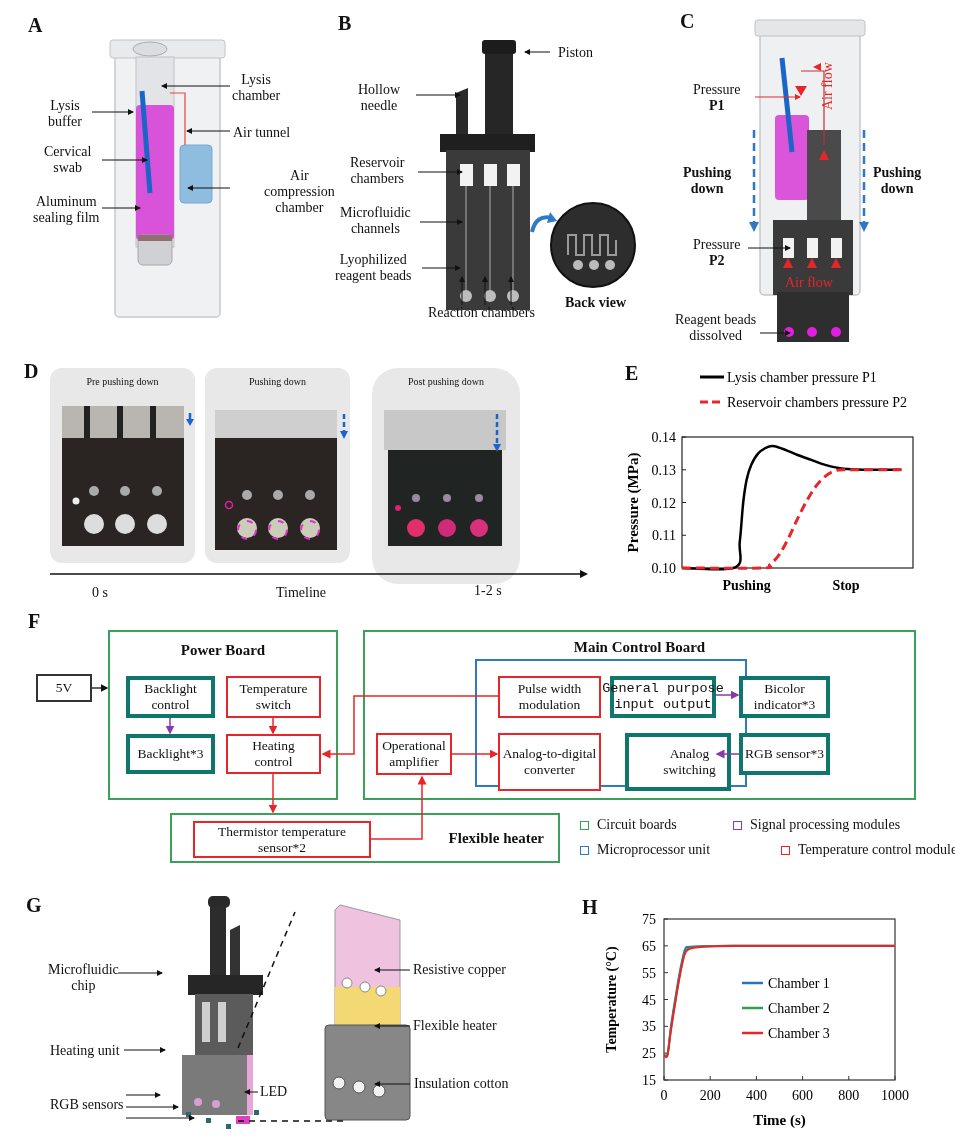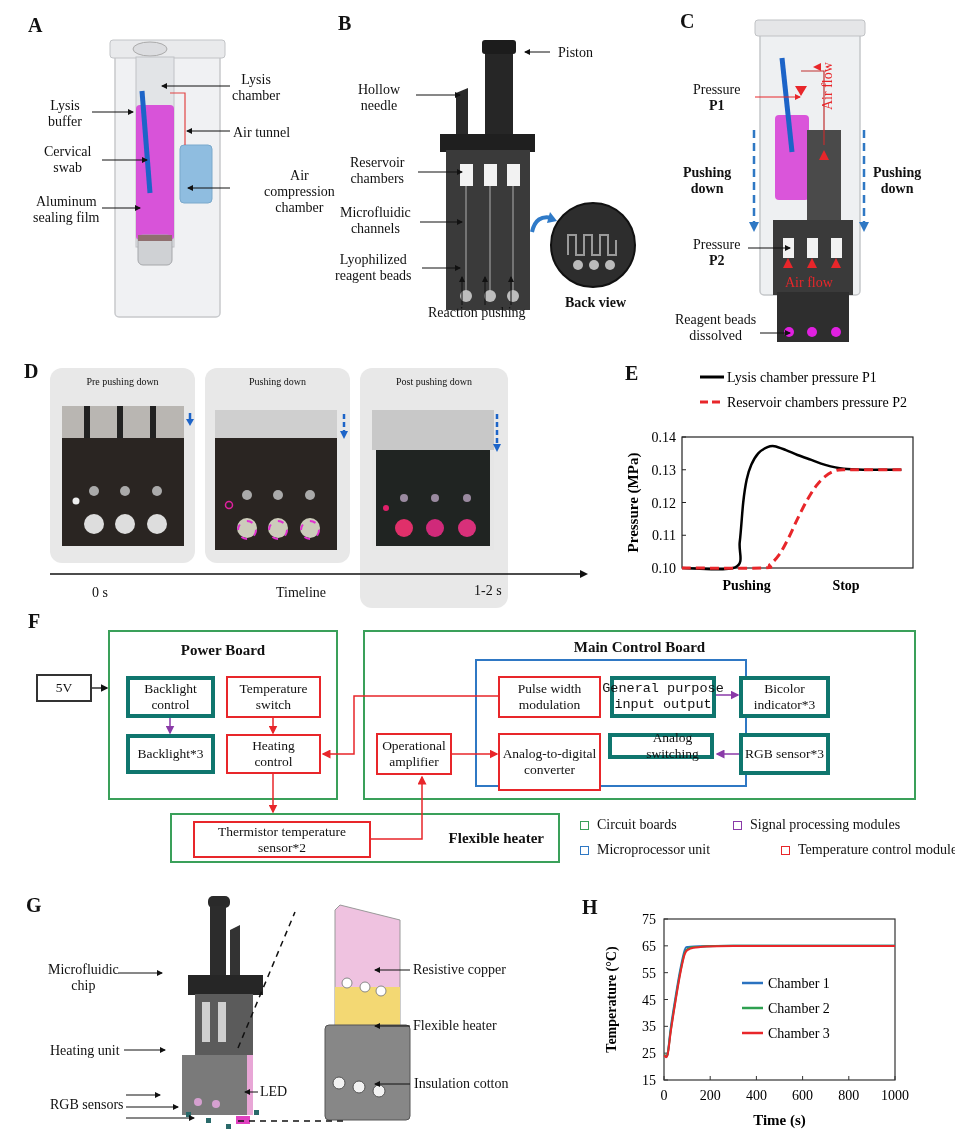--- a/index.html
+++ b/index.html
@@ -93,21 +93,21 @@
 </svg>
 <div class="lbl l" style="left:558px;top:45px;">Piston</div>
 <div class="lbl" style="left:358px;top:82px;white-space:pre;">Hollow
 needle</div>
 <div class="lbl" style="left:350px;top:155px;white-space:pre;">Reservoir
 chambers</div>
 <div class="lbl" style="left:340px;top:205px;white-space:pre;">Microfluidic
 channels</div>
 <div class="lbl" style="left:335px;top:252px;white-space:pre;">Lyophilized
 reagent beads</div>
-<div class="lbl" style="left:428px;top:305px;">Reaction pushing</div>
+<div class="lbl" style="left:428px;top:305px;">Reaction chambers</div>
 <div class="lbl bold" style="left:565px;top:295px;">Back view</div>
 <svg style="left:320px;top:0;" width="320" height="330">
   <defs>
       <marker id="bh" markerWidth="6" markerHeight="6" refX="5" refY="3" orient="auto">
         <path d="M0,0 L6,3 L0,6 z" fill="#111"></path>
       </marker>
     </defs>
   <line x1="230" y1="52" x2="205" y2="52" stroke="#111" marker-end="url(#bh)"></line>
   <line x1="96" y1="95" x2="140" y2="95" stroke="#111" marker-end="url(#bh)"></line>
   <line x1="98" y1="172" x2="142" y2="172" stroke="#111" marker-end="url(#bh)"></line>
@@ -207,21 +207,21 @@
       <circle cx="32" cy="120" r="9" fill="none" stroke="#e030d0" stroke-width="2" stroke-dasharray="6,8"></circle>
       <circle cx="63" cy="120" r="9" fill="none" stroke="#e030d0" stroke-width="2" stroke-dasharray="6,8"></circle>
       <circle cx="95" cy="120" r="9" fill="none" stroke="#e030d0" stroke-width="2" stroke-dasharray="6,8"></circle>
       <circle cx="32" cy="85" r="5" fill="#aaa"></circle>
         <circle cx="63" cy="85" r="5" fill="#aaa"></circle>
         <circle cx="95" cy="85" r="5" fill="#aaa"></circle>
       <circle cx="14" cy="95" r="3.5" fill="none" stroke="#e020a0" stroke-width="1.5"></circle>
     </svg>
   </div>
 </div>
-<div class="dpanel" style="left:360px;top:368px;width:148px;height:240px;">
+<div class="dpanel" style="left:372px;top:368px;width:148px;height:216px;border-radius:26px;">
   <div class="ttl">Post pushing down</div>
   <div class="photo" style="left:12px;top:42px;width:122px;height:140px;background:#e6e6e6;">
     <svg width="122" height="140" style="left:0;top:0;">
       <rect x="0" y="0" width="122" height="40" fill="#c8c8c8"></rect>
       <rect x="4" y="40" width="114" height="96" fill="#202422"></rect>
       <circle cx="32" cy="118" r="9" fill="#e0306a"></circle>
         <circle cx="63" cy="118" r="9" fill="#d02a7a"></circle>
         <circle cx="95" cy="118" r="9" fill="#d8307a"></circle>
       <circle cx="32" cy="88" r="4" fill="#9a8aa0"></circle>
         <circle cx="63" cy="88" r="4" fill="#9a8aa0"></circle>
@@ -286,21 +286,21 @@
 <div class="box g" style="left:363px;top:630px;width:553px;height:170px;align-items:flex-start;padding-top:7px;background:transparent;">
   <span class="bold" style="font-size:15px;text-align:right;">Main Control Board</span>
 </div>
 <div class="box b" style="left:475px;top:659px;width:272px;height:128px;background:transparent;"></div>
 <div class="box rd" style="left:498px;top:676px;width:103px;height:42px;white-space:pre;">Pulse width
 modulation</div>
 <div class="box p" style="left:610px;top:676px;width:106px;height:42px;white-space:pre;font-family:Liberation Mono, monospace;">General purpose
 input output</div>
 <div class="box rd" style="left:498px;top:733px;width:103px;height:58px;white-space:pre;">Analog-to-digital
 converter</div>
-<div class="box p" style="left:608px;top:733px;width:106px;height:26px;padding-left:23px;">Analog switching</div>
+<div class="box p" style="left:625px;top:733px;width:106px;height:58px;padding-left:23px;">Analog switching</div>
 <div class="box rd" style="left:376px;top:733px;width:76px;height:42px;white-space:pre;">Operational
 amplifier</div>
 <div class="box p" style="left:739px;top:676px;width:91px;height:42px;white-space:pre;">Bicolor
 indicator*3</div>
 <div class="box p" style="left:739px;top:733px;width:91px;height:42px;">RGB sensor*3</div>
 
 <div class="box g" style="left:170px;top:813px;width:390px;height:50px;justify-content:flex-end;padding-right:14px;background:transparent;">
   <span class="bold" style="font-size:15px;">Flexible heater</span>
 </div>
 <div class="box rd" style="left:193px;top:821px;width:178px;height:37px;white-space:pre;">Thermistor temperature

